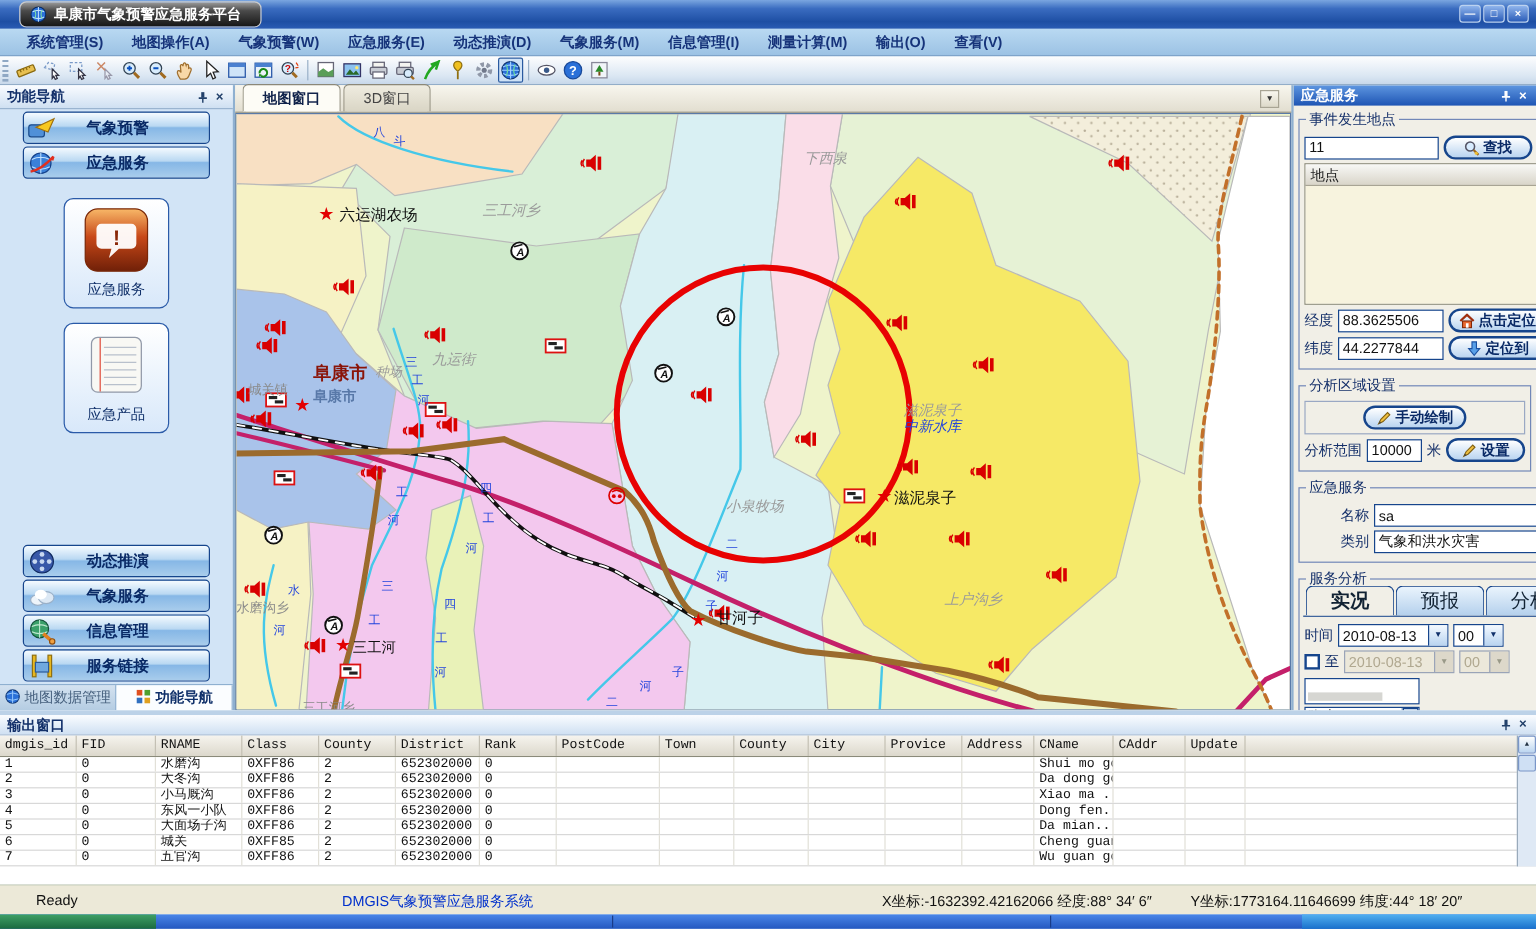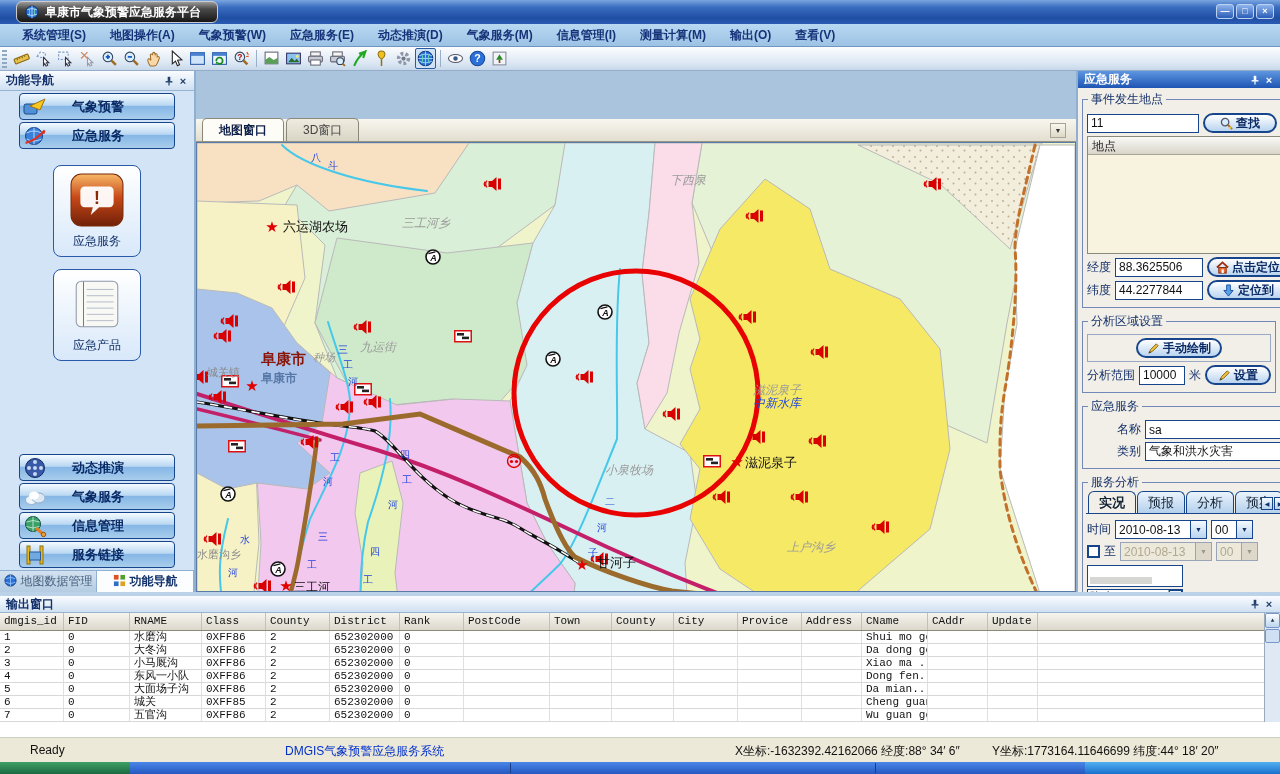--- a/index.html
+++ b/index.html
@@ -60,21 +60,21 @@
     align-items:center; justify-content:center; gap:3px; }
   .shortcut svg { width:54px; height:54px; }
   .shortcut .sc-label { color:#10306a; font-size:12px; }
   .left-tabs { height:22px; display:flex; border-top:1px solid #8fb0d0; background:#bcd2e8; }
   .ltab { flex:1; display:flex; align-items:center; justify-content:center; gap:4px; font-size:12px;
     color:#46607e; background:linear-gradient(180deg,#d4e2f0,#b4cce2); border-right:1px solid #8fb0d0; }
   .ltab.active { background:#fbfdff; color:#10306a; font-weight:bold; }
   .ltab svg { width:13px; height:13px; }
 
   
-  .map-area { flex:1; display:flex; flex-direction:column; background:#ece9dc;margin-top:48px; }
+  .map-area { flex:1; display:flex; flex-direction:column; background:#ece9dc; }
   .map-tabbar { height:23px; background:linear-gradient(180deg,#f8f6ee,#e2ded0);
     display:flex; align-items:flex-end; padding-left:6px; border-bottom:1px solid #9a9684; position:relative; }
   .mtab { padding:3px 16px 2px; margin-right:2px; border:1px solid #8c8878; border-bottom:none;
     border-radius:5px 5px 0 0; background:linear-gradient(180deg,#efece0,#d9d5c5);
     color:#444; font-size:12px; }
   .mtab.active { background:#fdfcf6; color:#10224a; font-weight:bold; }
   .map-dd { position:absolute; right:10px; top:4px; width:16px; height:15px; font-size:7px;
     display:flex; align-items:center; justify-content:center; color:#333;
     border:1px solid #a8a494; background:linear-gradient(#f8f6ee,#ddd9c9); }
   .map-canvas { flex:1; border:1px solid #5a7aa8; background:#eff4cb; overflow:hidden; }
@@ -103,22 +103,22 @@
   .loclist-body { height:98px; background:#f7f3de; }
   .subbox { border:1px solid #9aa8c4; margin:2px 1px; padding:3px; display:flex; justify-content:center; }
   .combo { display:flex; border:1px solid #16458c; background:#fff; height:19px; align-items:center; }
   .combo .val { flex:1; padding:0 3px; font-size:12px; white-space:nowrap; overflow:hidden; color:#111; }
   .combo .da { width:16px; height:100%; border-left:1px solid #16458c; font-size:7px; color:#10306a;
     background:linear-gradient(180deg,#f4f9ff,#b9d4f0); display:flex; align-items:center; justify-content:center; }
   .combo.disabled { background:#ece8da; border-color:#9aa4b8; }
   .combo.disabled .val { color:#b0a890; }
   .combo.disabled .da { background:#ddd8ca; color:#998; border-color:#9aa4b8; }
   .atabs { display:flex; align-items:flex-end; height:21px; border-bottom:1px solid #16458c; padding:0 2px; position:relative; }
-  .atab { padding:2px 10px 1px; border:1px solid #16458c; border-bottom:none; border-radius:6px 6px 0 0;
-    background:linear-gradient(180deg,#eaf4fd,#b4d0ec); font-size:13px; color:#123; margin-right:1px; white-space:nowrap;}
+  .atab { padding:2px 20px 1px; border:1px solid #16458c; border-bottom:none; border-radius:6px 6px 0 0;
+    background:linear-gradient(180deg,#eaf4fd,#b4d0ec); font-size:16px; color:#123; margin-right:1px; white-space:nowrap;}
   .atab.active { background:#f1efe7; font-weight:bold; }
   .atab-scroll { position:absolute; right:0; top:4px; display:flex; gap:1px; }
   .atab-scroll div { width:12px; height:13px; font-size:6px; display:flex; align-items:center; justify-content:center;
     border:1px solid #16458c; background:linear-gradient(#f4f9ff,#b9d4f0); color:#10306a; }
   .checkbox { width:13px; height:13px; border:2px solid #16458c; background:#fff; }
   .lb-wrap { display:flex; gap:6px; margin:4px 1px; align-items:center; }
   .preview { width:96px; height:22px; border:1px solid #16458c; background:#fff; position:relative; }
   .preview .sel { position:absolute; left:2px; bottom:2px; width:62px; height:7px; background:#d6d6d2; }
   .listbox { width:96px; height:56px; border:1px solid #16458c; background:#fff; display:flex; }
   .lb-items { flex:1; overflow:hidden; }

